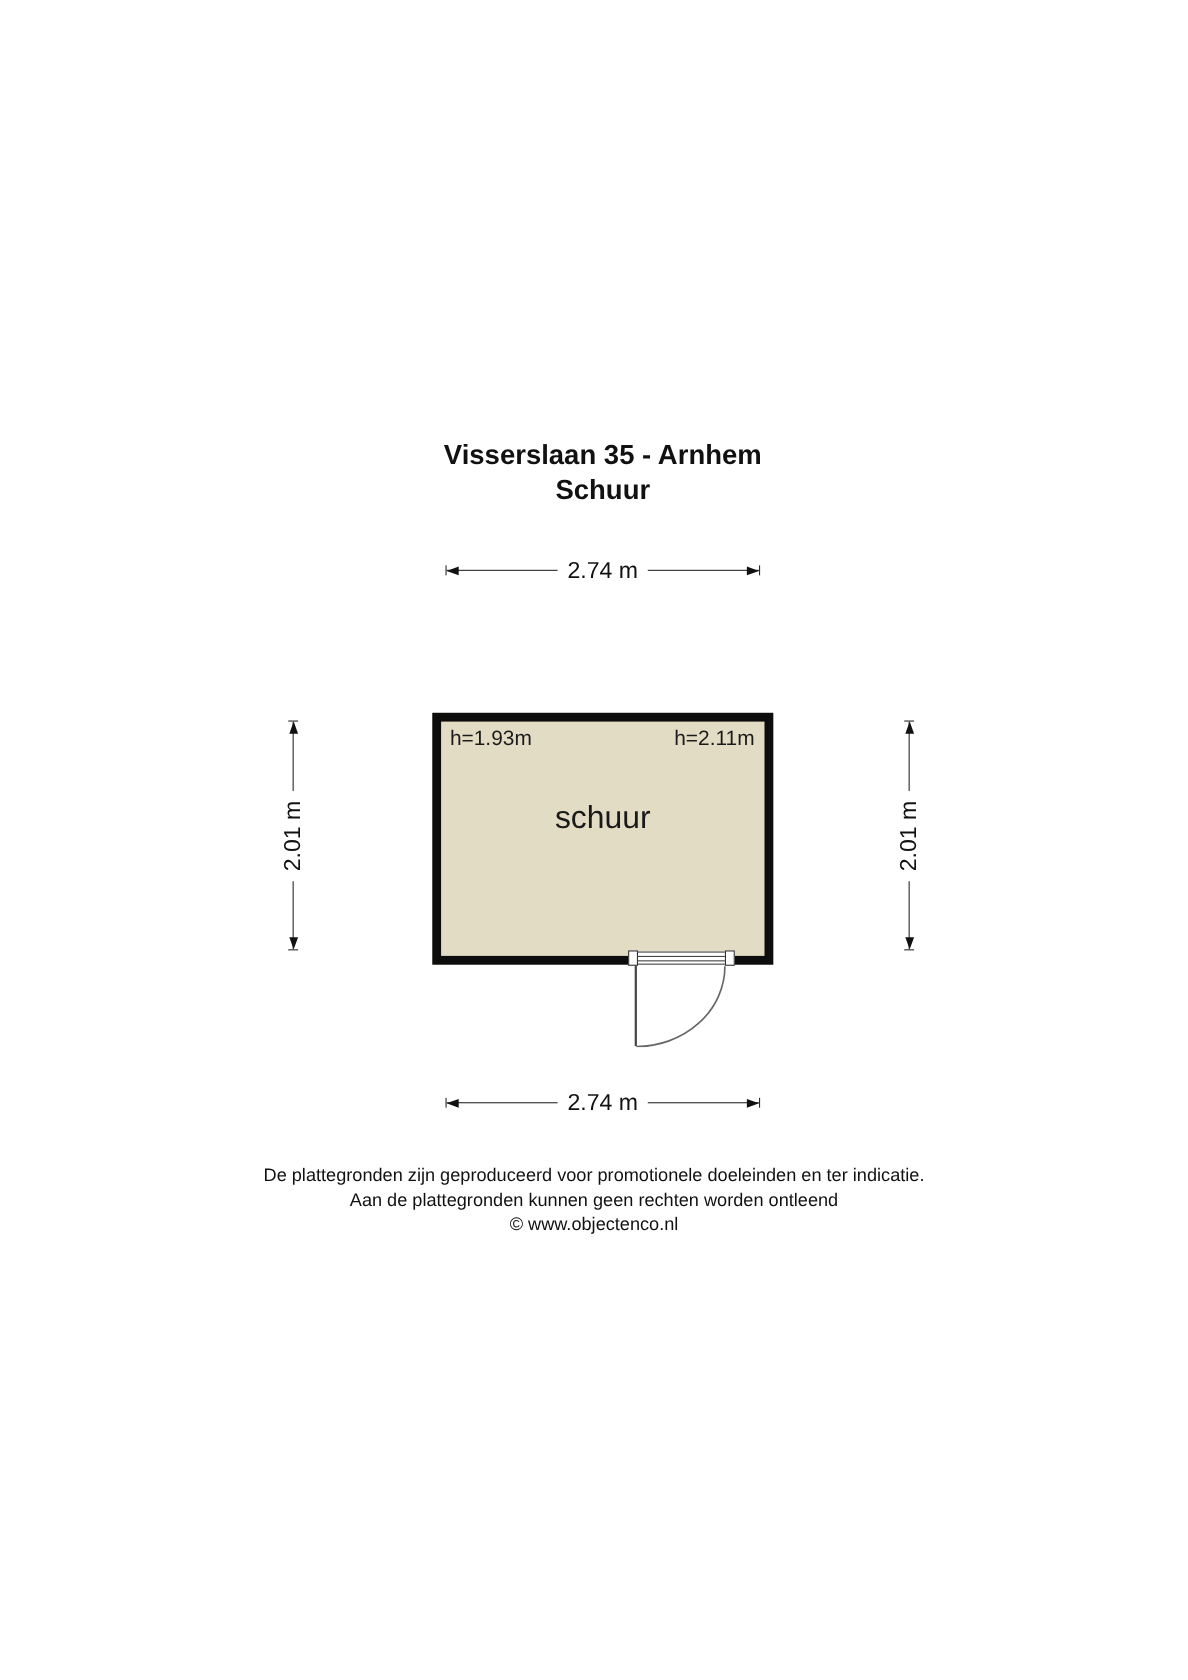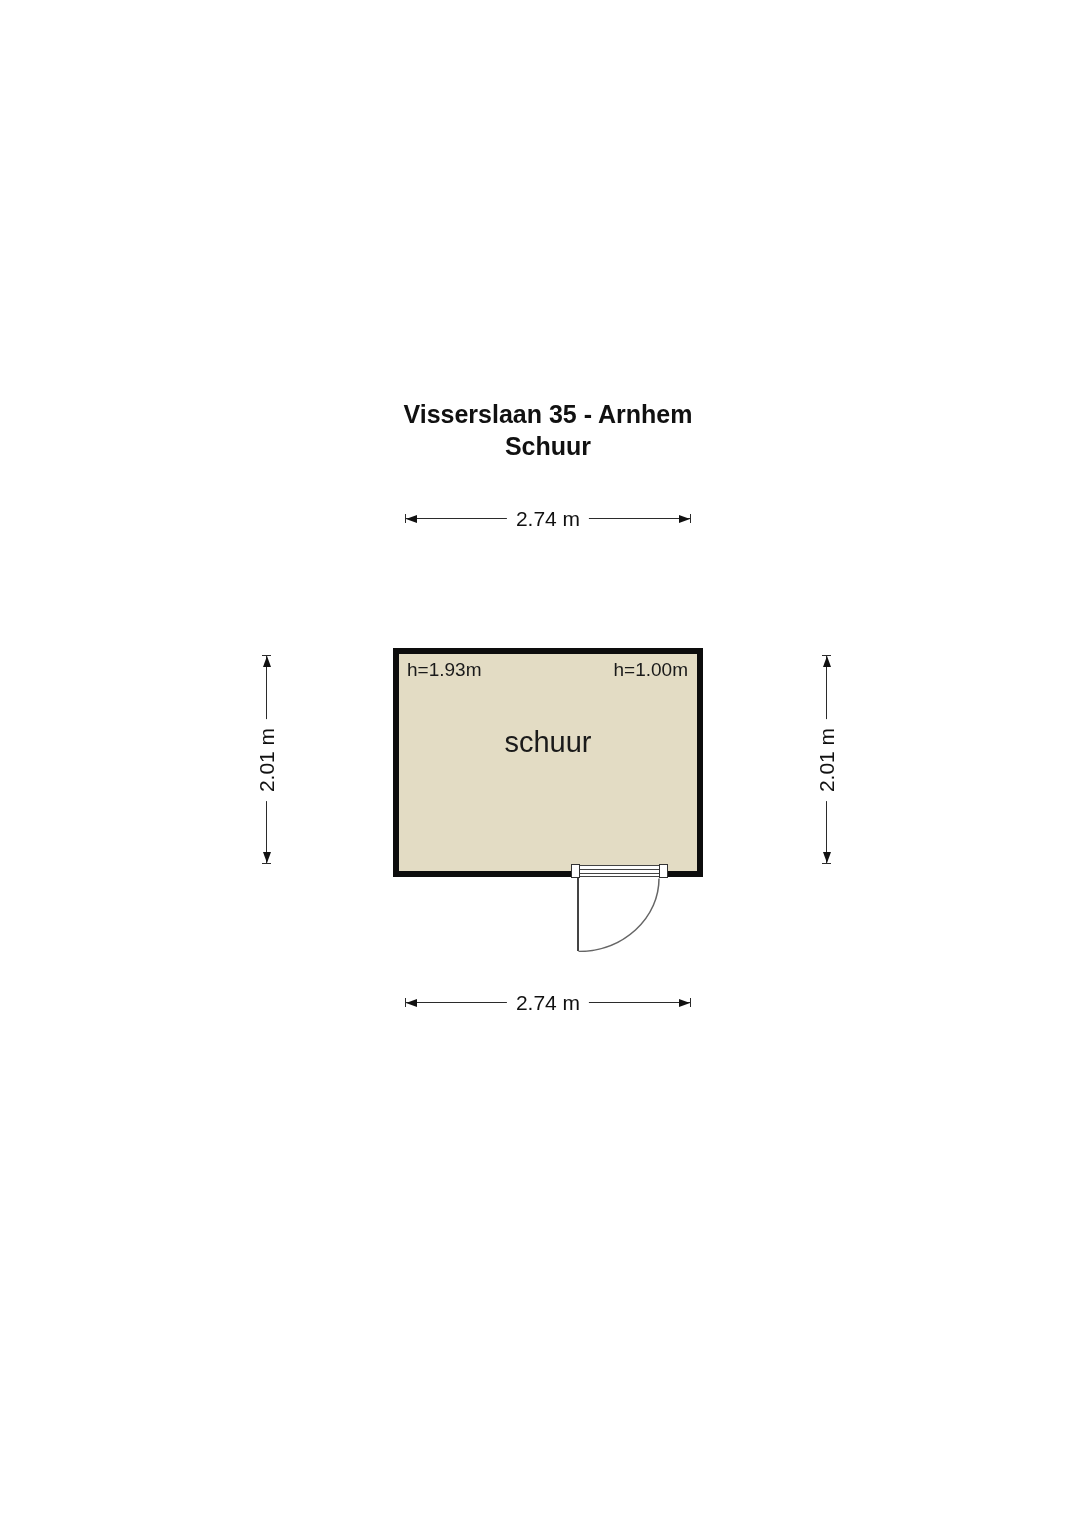--- a/index.html
+++ b/index.html
@@ -63,21 +63,21 @@
   }
   .dim-left  { left: 252px; top: 655px; height: 209px; }
   .dim-right { left: 812px; top: 655px; height: 209px; }
 
   
   .room {
     position: absolute;
     left: 393px; top: 648px;
     width: 310px; height: 229px;
     box-sizing: border-box;
-    border: 6px solid #ef4444;
+    border: 8px solid #ef4444;
     background: #e3dcc4;
   }
   .hlabel { position: absolute; top: 5px; font-size: 19px; color: #1a1a1a; white-space: nowrap; }
   .hlabel-l { left: 8px; }
   .hlabel-r { right: 9px; }
   .rname {
     position: absolute; left: 0; right: 0; top: 72px;
     text-align: center; font-size: 29px; color: #1a1a1a;
   }
 
@@ -133,21 +133,21 @@
     <span class="dline"></span>
     <span class="tick tick-t"></span>
     <span class="tick tick-b"></span>
     <span class="ah ah-t"></span>
     <span class="ah ah-b"></span>
     <span class="dlabel">2.01 m</span>
   </div>
 
   <div class="room" style="background-color: rgb(227, 220, 196); border-color: rgb(13, 13, 13);">
     <span class="hlabel hlabel-l">h=1.93m</span>
-    <span class="hlabel hlabel-r">h=1.00m</span>
+    <span class="hlabel hlabel-r">h=2.11m</span>
     <span class="rname">schuur</span>
   </div>
 
   <div class="door-opening"></div>
   <div class="jamb jamb-l"></div>
   <div class="jamb jamb-r"></div>
   <div class="threshold">
     <span class="tl tl1"></span>
     <span class="tl tl2"></span>
   </div>
@@ -158,14 +158,19 @@
 
   <div class="dim-h dim-bottom">
     <span class="dline"></span>
     <span class="tick tick-l"></span>
     <span class="tick tick-r"></span>
     <span class="ah ah-l"></span>
     <span class="ah ah-r"></span>
     <span class="dlabel">2.74 m</span>
   </div>
 
+  <footer class="footer">
+    <div>De plattegronden zijn geproduceerd voor promotionele doeleinden en ter indicatie.</div>
+    <div>Aan de plattegronden kunnen geen rechten worden ontleend</div>
+    <div>© www.objectenco.nl</div>
+  </footer>
 
 </div>
 
 </body></html>

